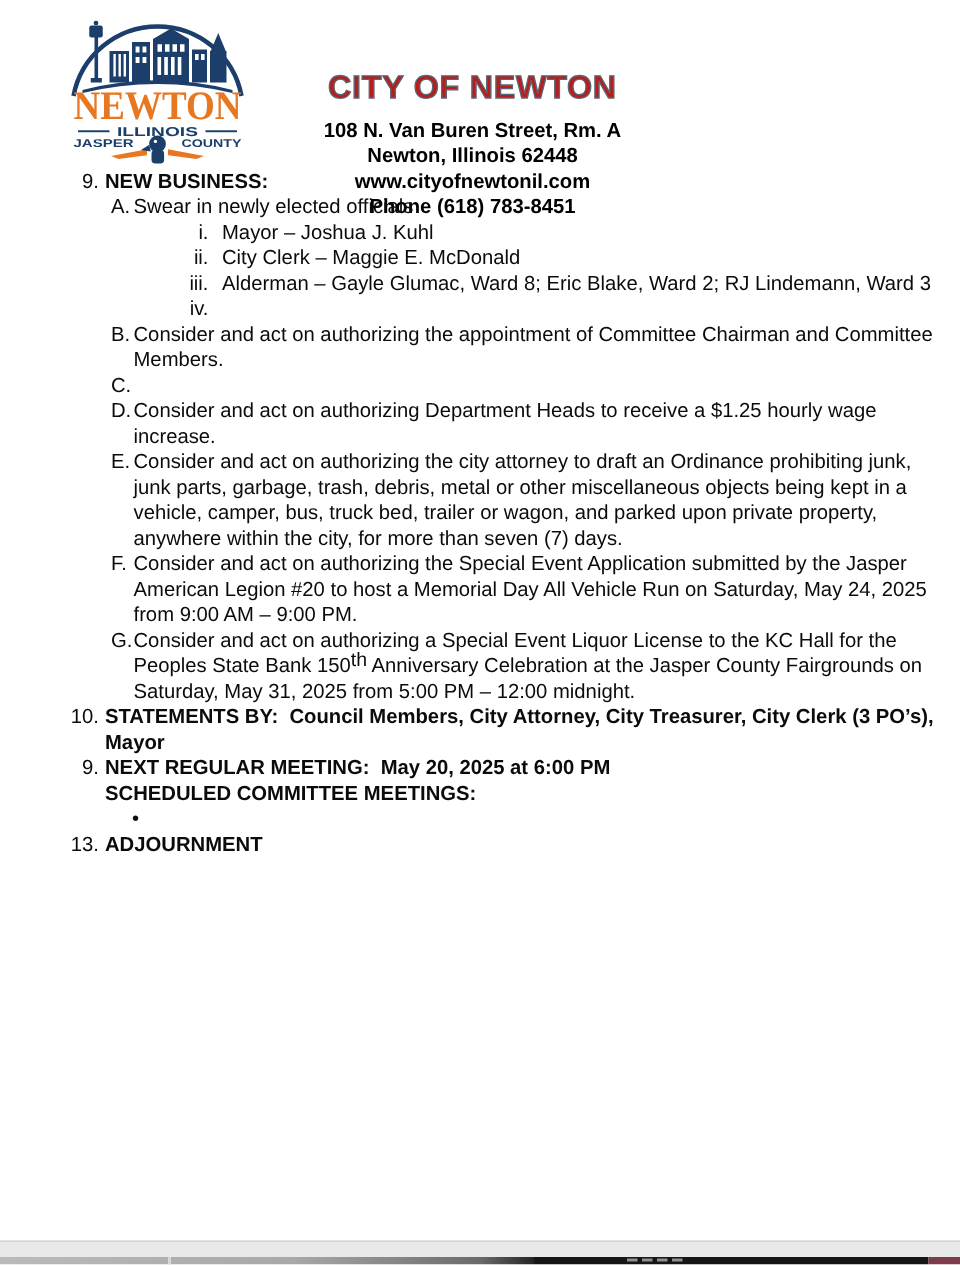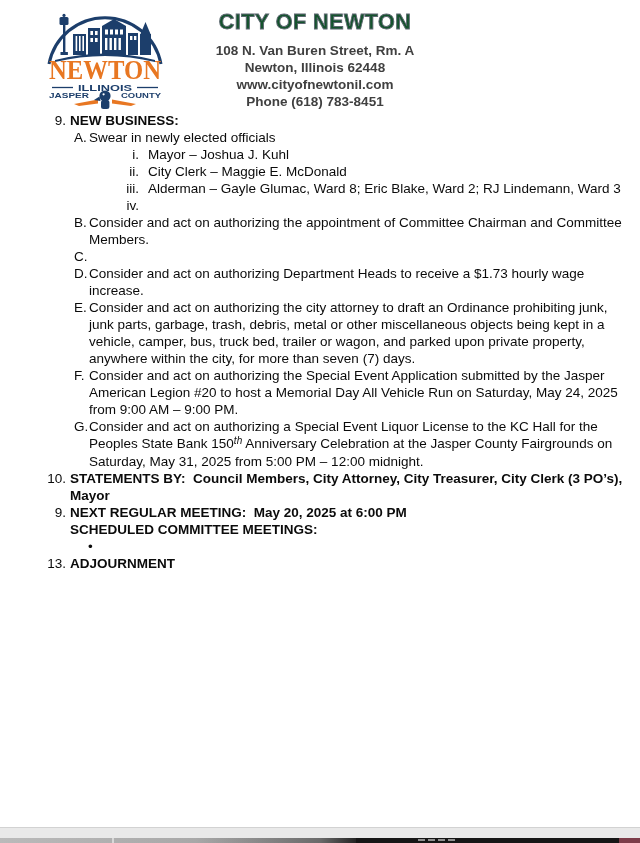--- a/index.html
+++ b/index.html
@@ -6,41 +6,42 @@
   html,body { width:640px; height:843px; background:#ffffff; overflow:hidden; }
   body { font-family:"Liberation Sans", sans-serif; color:#111; position:relative; }
 
   .page { position:absolute; inset:0; background:#fff; }
 
   
   .logo-svg { position:absolute; left:46px; top:12px; width:118px; height:100px; }
   .header-text { position:absolute; left:150px; top:10px; width:330px; text-align:center; }
   .title {
     font-size:21.5px; font-weight:bold; letter-spacing:0.5px;
-    color:#14532d; -webkit-text-stroke:0.9px #5C6670;
+    color:#b91c1c; -webkit-text-stroke:0.9px #5C6670;
     line-height:24px;
+    margin-top:36px;
   }
-  .addr { margin-top:8px; font-size:13.5px; font-weight:bold; color:#404040; line-height:17px; }
+  .addr { margin-top:8px; font-size:13.5px; font-weight:bold; color:#000000; line-height:17px; }
 
   
   .agenda { position:absolute; top:112px; left:0; right:0; font-size:13.5px; line-height:17px; color:#0b0b0b; }
   .row { display:flex; white-space:pre-wrap; }
   .num { flex:none; }
   .txt { flex:1; margin-right:14px; }
   .l1 { padding-left:47px; }
   .l1 .num { width:19px; text-align:right; }
   .l1 .txt { margin-left:4px;font-weight:bold; }
   .l2 { padding-left:74px; }
   .l2 .num { width:13px; }
   .l2 .txt { margin-left:2px; }
   .l3 { padding-left:110px; }
   .l3 .num { width:29px; text-align:right; margin-right:9px; }
   .lb { padding-left:88px; }
   .lb .num { width:14px; }
-  .sup { font-size:10px; position:relative; top:-4px;font-style:italic; }
+  .sup { font-size:13px; position:relative; top:-4px; }
 
   
   .footer-strip { position:absolute; left:0; top:827px; width:640px; height:11px;
                   background:#e9e9e9; border-top:1px solid #d2d2d2; }
   .footer-bar { position:absolute; left:0; top:838px; width:640px; height:5px; }
   .seg-gray { position:absolute; left:0; top:0; width:356px; height:5px;
               background:linear-gradient(to right,#bababa 0%,#a8a8a8 55%,#6a6a6a 90%,#242424 100%); }
   .seg-divider { position:absolute; left:112px; top:0; width:2px; height:5px; background:#d8d8d8; }
   .seg-black { position:absolute; left:356px; top:0; width:263px; height:5px; background:#161616; }
   .dash { position:absolute; top:1px; width:7px; height:2px; background:#8f8f8f; }
@@ -153,21 +154,21 @@
     <div class="row l2">
       <span class="num">B.</span>
       <span class="txt">Consider and act on authorizing the appointment of Committee Chairman and Committee
 Members.</span>
     </div>
     <div class="row l2">
       <span class="num">C.</span>
     </div>
     <div class="row l2">
       <span class="num">D.</span>
-      <span class="txt">Consider and act on authorizing Department Heads to receive a $1.73 hourly wage
+      <span class="txt">Consider and act on authorizing Department Heads to receive a $1.25 hourly wage
 increase.</span>
     </div>
     <div class="row l2">
       <span class="num">E.</span>
       <span class="txt">Consider and act on authorizing the city attorney to draft an Ordinance prohibiting junk,
 junk parts, garbage, trash, debris, metal or other miscellaneous objects being kept in a
 vehicle, camper, bus, truck bed, trailer or wagon, and parked upon private property,
 anywhere within the city, for more than seven (7) days.</span>
     </div>
     <div class="row l2">

